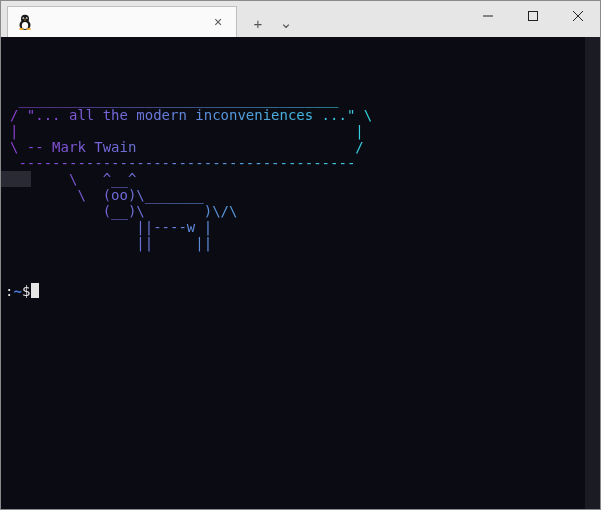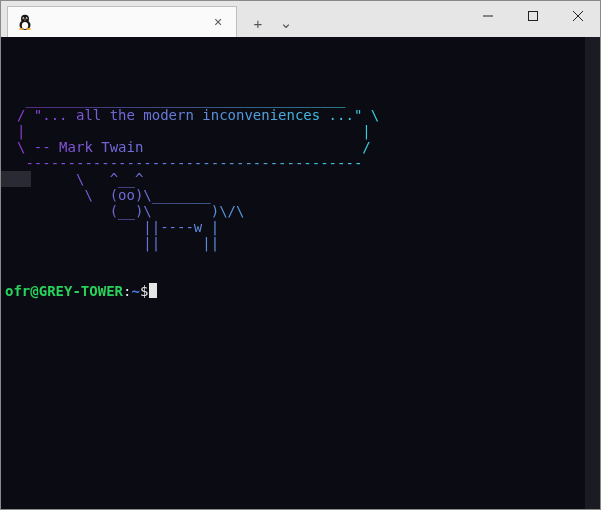--- a/index.html
+++ b/index.html
@@ -80,21 +80,21 @@
   .cursor {
     display: inline-block; width: 8px; height: 15px;
     background: #e6e6e6; margin-left: 1px;
     vertical-align: -2px;
   }
   .highlightcell {
     position: absolute; top: 134px; left: 0;
     width: 30px; height: 16px;
     background: #2a2a34;
   }
-  .art { position: relative; padding-left: 12px; }
+  .art { position: relative; padding-left: 5px; }
   .art .gchar { display: inline-block; width: 8.43px; }
 </style>
 </head>
 <body>
 
 <div class="window">
 
   <div class="titlebar">
     <div class="tab">
       <span class="tux">
@@ -134,18 +134,18 @@
             <line x1="10" y1="0" x2="0" y2="10"></line>
           </svg>
       </div>
     </div>
   </div>
 
   <div class="terminal">
     <div class="highlightcell"></div>
     <div class="art" id="art"><div class="line"><span class="gchar" style="color:rgb(138,63,209)">&nbsp;</span><span class="gchar" style="color:rgb(136,66,209)">_</span><span class="gchar" style="color:rgb(134,70,210)">_</span><span class="gchar" style="color:rgb(132,73,210)">_</span><span class="gchar" style="color:rgb(130,77,210)">_</span><span class="gchar" style="color:rgb(128,80,211)">_</span><span class="gchar" style="color:rgb(126,84,211)">_</span><span class="gchar" style="color:rgb(124,87,211)">_</span><span class="gchar" style="color:rgb(122,91,211)">_</span><span class="gchar" style="color:rgb(120,94,212)">_</span><span class="gchar" style="color:rgb(118,98,212)">_</span><span class="gchar" style="color:rgb(115,101,212)">_</span><span class="gchar" style="color:rgb(113,104,213)">_</span><span class="gchar" style="color:rgb(111,108,213)">_</span><span class="gchar" style="color:rgb(109,111,213)">_</span><span class="gchar" style="color:rgb(107,115,214)">_</span><span class="gchar" style="color:rgb(105,118,214)">_</span><span class="gchar" style="color:rgb(103,122,214)">_</span><span class="gchar" style="color:rgb(101,125,215)">_</span><span class="gchar" style="color:rgb(99,129,215)">_</span><span class="gchar" style="color:rgb(97,132,215)">_</span><span class="gchar" style="color:rgb(95,136,216)">_</span><span class="gchar" style="color:rgb(93,139,216)">_</span><span class="gchar" style="color:rgb(91,142,216)">_</span><span class="gchar" style="color:rgb(89,146,216)">_</span><span class="gchar" style="color:rgb(87,149,217)">_</span><span class="gchar" style="color:rgb(85,153,217)">_</span><span class="gchar" style="color:rgb(83,156,217)">_</span><span class="gchar" style="color:rgb(81,160,218)">_</span><span class="gchar" style="color:rgb(79,163,218)">_</span><span class="gchar" style="color:rgb(77,167,218)">_</span><span class="gchar" style="color:rgb(75,170,219)">_</span><span class="gchar" style="color:rgb(72,173,219)">_</span><span class="gchar" style="color:rgb(70,177,219)">_</span><span class="gchar" style="color:rgb(68,180,220)">_</span><span class="gchar" style="color:rgb(66,184,220)">_</span><span class="gchar" style="color:rgb(64,187,220)">_</span><span class="gchar" style="color:rgb(62,191,220)">_</span><span class="gchar" style="color:rgb(60,194,221)">_</span></div><div class="line"><span class="gchar" style="color:rgb(138,63,209)">/</span><span class="gchar" style="color:rgb(136,66,209)">&nbsp;</span><span class="gchar" style="color:rgb(134,70,210)">"</span><span class="gchar" style="color:rgb(132,73,210)">.</span><span class="gchar" style="color:rgb(130,77,210)">.</span><span class="gchar" style="color:rgb(128,80,211)">.</span><span class="gchar" style="color:rgb(126,84,211)">&nbsp;</span><span class="gchar" style="color:rgb(124,87,211)">a</span><span class="gchar" style="color:rgb(122,91,211)">l</span><span class="gchar" style="color:rgb(120,94,212)">l</span><span class="gchar" style="color:rgb(118,98,212)">&nbsp;</span><span class="gchar" style="color:rgb(115,101,212)">t</span><span class="gchar" style="color:rgb(113,104,213)">h</span><span class="gchar" style="color:rgb(111,108,213)">e</span><span class="gchar" style="color:rgb(109,111,213)">&nbsp;</span><span class="gchar" style="color:rgb(107,115,214)">m</span><span class="gchar" style="color:rgb(105,118,214)">o</span><span class="gchar" style="color:rgb(103,122,214)">d</span><span class="gchar" style="color:rgb(101,125,215)">e</span><span class="gchar" style="color:rgb(99,129,215)">r</span><span class="gchar" style="color:rgb(97,132,215)">n</span><span class="gchar" style="color:rgb(95,136,216)">&nbsp;</span><span class="gchar" style="color:rgb(93,139,216)">i</span><span class="gchar" style="color:rgb(91,142,216)">n</span><span class="gchar" style="color:rgb(89,146,216)">c</span><span class="gchar" style="color:rgb(87,149,217)">o</span><span class="gchar" style="color:rgb(85,153,217)">n</span><span class="gchar" style="color:rgb(83,156,217)">v</span><span class="gchar" style="color:rgb(81,160,218)">e</span><span class="gchar" style="color:rgb(79,163,218)">n</span><span class="gchar" style="color:rgb(77,167,218)">i</span><span class="gchar" style="color:rgb(75,170,219)">e</span><span class="gchar" style="color:rgb(72,173,219)">n</span><span class="gchar" style="color:rgb(70,177,219)">c</span><span class="gchar" style="color:rgb(68,180,220)">e</span><span class="gchar" style="color:rgb(66,184,220)">s</span><span class="gchar" style="color:rgb(64,187,220)">&nbsp;</span><span class="gchar" style="color:rgb(62,191,220)">.</span><span class="gchar" style="color:rgb(60,194,221)">.</span><span class="gchar" style="color:rgb(58,198,221)">.</span><span class="gchar" style="color:rgb(56,201,221)">"</span><span class="gchar" style="color:rgb(54,205,222)">&nbsp;</span><span class="gchar" style="color:rgb(52,208,222)">\</span></div><div class="line"><span class="gchar" style="color:rgb(138,63,209)">|</span><span class="gchar" style="color:rgb(136,66,209)">&nbsp;</span><span class="gchar" style="color:rgb(134,70,210)">&nbsp;</span><span class="gchar" style="color:rgb(132,73,210)">&nbsp;</span><span class="gchar" style="color:rgb(130,77,210)">&nbsp;</span><span class="gchar" style="color:rgb(128,80,211)">&nbsp;</span><span class="gchar" style="color:rgb(126,84,211)">&nbsp;</span><span class="gchar" style="color:rgb(124,87,211)">&nbsp;</span><span class="gchar" style="color:rgb(122,91,211)">&nbsp;</span><span class="gchar" style="color:rgb(120,94,212)">&nbsp;</span><span class="gchar" style="color:rgb(118,98,212)">&nbsp;</span><span class="gchar" style="color:rgb(115,101,212)">&nbsp;</span><span class="gchar" style="color:rgb(113,104,213)">&nbsp;</span><span class="gchar" style="color:rgb(111,108,213)">&nbsp;</span><span class="gchar" style="color:rgb(109,111,213)">&nbsp;</span><span class="gchar" style="color:rgb(107,115,214)">&nbsp;</span><span class="gchar" style="color:rgb(105,118,214)">&nbsp;</span><span class="gchar" style="color:rgb(103,122,214)">&nbsp;</span><span class="gchar" style="color:rgb(101,125,215)">&nbsp;</span><span class="gchar" style="color:rgb(99,129,215)">&nbsp;</span><span class="gchar" style="color:rgb(97,132,215)">&nbsp;</span><span class="gchar" style="color:rgb(95,136,216)">&nbsp;</span><span class="gchar" style="color:rgb(93,139,216)">&nbsp;</span><span class="gchar" style="color:rgb(91,142,216)">&nbsp;</span><span class="gchar" style="color:rgb(89,146,216)">&nbsp;</span><span class="gchar" style="color:rgb(87,149,217)">&nbsp;</span><span class="gchar" style="color:rgb(85,153,217)">&nbsp;</span><span class="gchar" style="color:rgb(83,156,217)">&nbsp;</span><span class="gchar" style="color:rgb(81,160,218)">&nbsp;</span><span class="gchar" style="color:rgb(79,163,218)">&nbsp;</span><span class="gchar" style="color:rgb(77,167,218)">&nbsp;</span><span class="gchar" style="color:rgb(75,170,219)">&nbsp;</span><span class="gchar" style="color:rgb(72,173,219)">&nbsp;</span><span class="gchar" style="color:rgb(70,177,219)">&nbsp;</span><span class="gchar" style="color:rgb(68,180,220)">&nbsp;</span><span class="gchar" style="color:rgb(66,184,220)">&nbsp;</span><span class="gchar" style="color:rgb(64,187,220)">&nbsp;</span><span class="gchar" style="color:rgb(62,191,220)">&nbsp;</span><span class="gchar" style="color:rgb(60,194,221)">&nbsp;</span><span class="gchar" style="color:rgb(58,198,221)">&nbsp;</span><span class="gchar" style="color:rgb(56,201,221)">&nbsp;</span><span class="gchar" style="color:rgb(54,205,222)">|</span></div><div class="line"><span class="gchar" style="color:rgb(138,63,209)">\</span><span class="gchar" style="color:rgb(136,66,209)">&nbsp;</span><span class="gchar" style="color:rgb(134,70,210)">-</span><span class="gchar" style="color:rgb(132,73,210)">-</span><span class="gchar" style="color:rgb(130,77,210)">&nbsp;</span><span class="gchar" style="color:rgb(128,80,211)">M</span><span class="gchar" style="color:rgb(126,84,211)">a</span><span class="gchar" style="color:rgb(124,87,211)">r</span><span class="gchar" style="color:rgb(122,91,211)">k</span><span class="gchar" style="color:rgb(120,94,212)">&nbsp;</span><span class="gchar" style="color:rgb(118,98,212)">T</span><span class="gchar" style="color:rgb(115,101,212)">w</span><span class="gchar" style="color:rgb(113,104,213)">a</span><span class="gchar" style="color:rgb(111,108,213)">i</span><span class="gchar" style="color:rgb(109,111,213)">n</span><span class="gchar" style="color:rgb(107,115,214)">&nbsp;</span><span class="gchar" style="color:rgb(105,118,214)">&nbsp;</span><span class="gchar" style="color:rgb(103,122,214)">&nbsp;</span><span class="gchar" style="color:rgb(101,125,215)">&nbsp;</span><span class="gchar" style="color:rgb(99,129,215)">&nbsp;</span><span class="gchar" style="color:rgb(97,132,215)">&nbsp;</span><span class="gchar" style="color:rgb(95,136,216)">&nbsp;</span><span class="gchar" style="color:rgb(93,139,216)">&nbsp;</span><span class="gchar" style="color:rgb(91,142,216)">&nbsp;</span><span class="gchar" style="color:rgb(89,146,216)">&nbsp;</span><span class="gchar" style="color:rgb(87,149,217)">&nbsp;</span><span class="gchar" style="color:rgb(85,153,217)">&nbsp;</span><span class="gchar" style="color:rgb(83,156,217)">&nbsp;</span><span class="gchar" style="color:rgb(81,160,218)">&nbsp;</span><span class="gchar" style="color:rgb(79,163,218)">&nbsp;</span><span class="gchar" style="color:rgb(77,167,218)">&nbsp;</span><span class="gchar" style="color:rgb(75,170,219)">&nbsp;</span><span class="gchar" style="color:rgb(72,173,219)">&nbsp;</span><span class="gchar" style="color:rgb(70,177,219)">&nbsp;</span><span class="gchar" style="color:rgb(68,180,220)">&nbsp;</span><span class="gchar" style="color:rgb(66,184,220)">&nbsp;</span><span class="gchar" style="color:rgb(64,187,220)">&nbsp;</span><span class="gchar" style="color:rgb(62,191,220)">&nbsp;</span><span class="gchar" style="color:rgb(60,194,221)">&nbsp;</span><span class="gchar" style="color:rgb(58,198,221)">&nbsp;</span><span class="gchar" style="color:rgb(56,201,221)">&nbsp;</span><span class="gchar" style="color:rgb(54,205,222)">/</span></div><div class="line"><span class="gchar" style="color:rgb(138,63,209)">&nbsp;</span><span class="gchar" style="color:rgb(136,66,209)">-</span><span class="gchar" style="color:rgb(134,70,210)">-</span><span class="gchar" style="color:rgb(132,73,210)">-</span><span class="gchar" style="color:rgb(130,77,210)">-</span><span class="gchar" style="color:rgb(128,80,211)">-</span><span class="gchar" style="color:rgb(126,84,211)">-</span><span class="gchar" style="color:rgb(124,87,211)">-</span><span class="gchar" style="color:rgb(122,91,211)">-</span><span class="gchar" style="color:rgb(120,94,212)">-</span><span class="gchar" style="color:rgb(118,98,212)">-</span><span class="gchar" style="color:rgb(115,101,212)">-</span><span class="gchar" style="color:rgb(113,104,213)">-</span><span class="gchar" style="color:rgb(111,108,213)">-</span><span class="gchar" style="color:rgb(109,111,213)">-</span><span class="gchar" style="color:rgb(107,115,214)">-</span><span class="gchar" style="color:rgb(105,118,214)">-</span><span class="gchar" style="color:rgb(103,122,214)">-</span><span class="gchar" style="color:rgb(101,125,215)">-</span><span class="gchar" style="color:rgb(99,129,215)">-</span><span class="gchar" style="color:rgb(97,132,215)">-</span><span class="gchar" style="color:rgb(95,136,216)">-</span><span class="gchar" style="color:rgb(93,139,216)">-</span><span class="gchar" style="color:rgb(91,142,216)">-</span><span class="gchar" style="color:rgb(89,146,216)">-</span><span class="gchar" style="color:rgb(87,149,217)">-</span><span class="gchar" style="color:rgb(85,153,217)">-</span><span class="gchar" style="color:rgb(83,156,217)">-</span><span class="gchar" style="color:rgb(81,160,218)">-</span><span class="gchar" style="color:rgb(79,163,218)">-</span><span class="gchar" style="color:rgb(77,167,218)">-</span><span class="gchar" style="color:rgb(75,170,219)">-</span><span class="gchar" style="color:rgb(72,173,219)">-</span><span class="gchar" style="color:rgb(70,177,219)">-</span><span class="gchar" style="color:rgb(68,180,220)">-</span><span class="gchar" style="color:rgb(66,184,220)">-</span><span class="gchar" style="color:rgb(64,187,220)">-</span><span class="gchar" style="color:rgb(62,191,220)">-</span><span class="gchar" style="color:rgb(60,194,221)">-</span><span class="gchar" style="color:rgb(58,198,221)">-</span><span class="gchar" style="color:rgb(56,201,221)">-</span></div><div class="line"><span class="gchar" style="color:rgb(138,63,209)">&nbsp;</span><span class="gchar" style="color:rgb(136,66,209)">&nbsp;</span><span class="gchar" style="color:rgb(134,70,210)">&nbsp;</span><span class="gchar" style="color:rgb(132,73,210)">&nbsp;</span><span class="gchar" style="color:rgb(130,77,210)">&nbsp;</span><span class="gchar" style="color:rgb(128,80,211)">&nbsp;</span><span class="gchar" style="color:rgb(126,84,211)">&nbsp;</span><span class="gchar" style="color:rgb(124,87,211)">\</span><span class="gchar" style="color:rgb(122,91,211)">&nbsp;</span><span class="gchar" style="color:rgb(120,94,212)">&nbsp;</span><span class="gchar" style="color:rgb(118,98,212)">&nbsp;</span><span class="gchar" style="color:rgb(115,101,212)">^</span><span class="gchar" style="color:rgb(113,104,213)">_</span><span class="gchar" style="color:rgb(111,108,213)">_</span><span class="gchar" style="color:rgb(109,111,213)">^</span></div><div class="line"><span class="gchar" style="color:rgb(138,63,209)">&nbsp;</span><span class="gchar" style="color:rgb(136,66,209)">&nbsp;</span><span class="gchar" style="color:rgb(134,70,210)">&nbsp;</span><span class="gchar" style="color:rgb(132,73,210)">&nbsp;</span><span class="gchar" style="color:rgb(130,77,210)">&nbsp;</span><span class="gchar" style="color:rgb(128,80,211)">&nbsp;</span><span class="gchar" style="color:rgb(126,84,211)">&nbsp;</span><span class="gchar" style="color:rgb(124,87,211)">&nbsp;</span><span class="gchar" style="color:rgb(122,91,211)">\</span><span class="gchar" style="color:rgb(120,94,212)">&nbsp;</span><span class="gchar" style="color:rgb(118,98,212)">&nbsp;</span><span class="gchar" style="color:rgb(115,101,212)">(</span><span class="gchar" style="color:rgb(113,104,213)">o</span><span class="gchar" style="color:rgb(111,108,213)">o</span><span class="gchar" style="color:rgb(109,111,213)">)</span><span class="gchar" style="color:rgb(107,115,214)">\</span><span class="gchar" style="color:rgb(105,118,214)">_</span><span class="gchar" style="color:rgb(103,122,214)">_</span><span class="gchar" style="color:rgb(101,125,215)">_</span><span class="gchar" style="color:rgb(99,129,215)">_</span><span class="gchar" style="color:rgb(97,132,215)">_</span><span class="gchar" style="color:rgb(95,136,216)">_</span><span class="gchar" style="color:rgb(93,139,216)">_</span></div><div class="line"><span class="gchar" style="color:rgb(138,63,209)">&nbsp;</span><span class="gchar" style="color:rgb(136,66,209)">&nbsp;</span><span class="gchar" style="color:rgb(134,70,210)">&nbsp;</span><span class="gchar" style="color:rgb(132,73,210)">&nbsp;</span><span class="gchar" style="color:rgb(130,77,210)">&nbsp;</span><span class="gchar" style="color:rgb(128,80,211)">&nbsp;</span><span class="gchar" style="color:rgb(126,84,211)">&nbsp;</span><span class="gchar" style="color:rgb(124,87,211)">&nbsp;</span><span class="gchar" style="color:rgb(122,91,211)">&nbsp;</span><span class="gchar" style="color:rgb(120,94,212)">&nbsp;</span><span class="gchar" style="color:rgb(118,98,212)">&nbsp;</span><span class="gchar" style="color:rgb(115,101,212)">(</span><span class="gchar" style="color:rgb(113,104,213)">_</span><span class="gchar" style="color:rgb(111,108,213)">_</span><span class="gchar" style="color:rgb(109,111,213)">)</span><span class="gchar" style="color:rgb(107,115,214)">\</span><span class="gchar" style="color:rgb(105,118,214)">&nbsp;</span><span class="gchar" style="color:rgb(103,122,214)">&nbsp;</span><span class="gchar" style="color:rgb(101,125,215)">&nbsp;</span><span class="gchar" style="color:rgb(99,129,215)">&nbsp;</span><span class="gchar" style="color:rgb(97,132,215)">&nbsp;</span><span class="gchar" style="color:rgb(95,136,216)">&nbsp;</span><span class="gchar" style="color:rgb(93,139,216)">&nbsp;</span><span class="gchar" style="color:rgb(91,142,216)">)</span><span class="gchar" style="color:rgb(89,146,216)">\</span><span class="gchar" style="color:rgb(87,149,217)">/</span><span class="gchar" style="color:rgb(85,153,217)">\</span></div><div class="line"><span class="gchar" style="color:rgb(138,63,209)">&nbsp;</span><span class="gchar" style="color:rgb(136,66,209)">&nbsp;</span><span class="gchar" style="color:rgb(134,70,210)">&nbsp;</span><span class="gchar" style="color:rgb(132,73,210)">&nbsp;</span><span class="gchar" style="color:rgb(130,77,210)">&nbsp;</span><span class="gchar" style="color:rgb(128,80,211)">&nbsp;</span><span class="gchar" style="color:rgb(126,84,211)">&nbsp;</span><span class="gchar" style="color:rgb(124,87,211)">&nbsp;</span><span class="gchar" style="color:rgb(122,91,211)">&nbsp;</span><span class="gchar" style="color:rgb(120,94,212)">&nbsp;</span><span class="gchar" style="color:rgb(118,98,212)">&nbsp;</span><span class="gchar" style="color:rgb(115,101,212)">&nbsp;</span><span class="gchar" style="color:rgb(113,104,213)">&nbsp;</span><span class="gchar" style="color:rgb(111,108,213)">&nbsp;</span><span class="gchar" style="color:rgb(109,111,213)">&nbsp;</span><span class="gchar" style="color:rgb(107,115,214)">|</span><span class="gchar" style="color:rgb(105,118,214)">|</span><span class="gchar" style="color:rgb(103,122,214)">-</span><span class="gchar" style="color:rgb(101,125,215)">-</span><span class="gchar" style="color:rgb(99,129,215)">-</span><span class="gchar" style="color:rgb(97,132,215)">-</span><span class="gchar" style="color:rgb(95,136,216)">w</span><span class="gchar" style="color:rgb(93,139,216)">&nbsp;</span><span class="gchar" style="color:rgb(91,142,216)">|</span></div><div class="line"><span class="gchar" style="color:rgb(138,63,209)">&nbsp;</span><span class="gchar" style="color:rgb(136,66,209)">&nbsp;</span><span class="gchar" style="color:rgb(134,70,210)">&nbsp;</span><span class="gchar" style="color:rgb(132,73,210)">&nbsp;</span><span class="gchar" style="color:rgb(130,77,210)">&nbsp;</span><span class="gchar" style="color:rgb(128,80,211)">&nbsp;</span><span class="gchar" style="color:rgb(126,84,211)">&nbsp;</span><span class="gchar" style="color:rgb(124,87,211)">&nbsp;</span><span class="gchar" style="color:rgb(122,91,211)">&nbsp;</span><span class="gchar" style="color:rgb(120,94,212)">&nbsp;</span><span class="gchar" style="color:rgb(118,98,212)">&nbsp;</span><span class="gchar" style="color:rgb(115,101,212)">&nbsp;</span><span class="gchar" style="color:rgb(113,104,213)">&nbsp;</span><span class="gchar" style="color:rgb(111,108,213)">&nbsp;</span><span class="gchar" style="color:rgb(109,111,213)">&nbsp;</span><span class="gchar" style="color:rgb(107,115,214)">|</span><span class="gchar" style="color:rgb(105,118,214)">|</span><span class="gchar" style="color:rgb(103,122,214)">&nbsp;</span><span class="gchar" style="color:rgb(101,125,215)">&nbsp;</span><span class="gchar" style="color:rgb(99,129,215)">&nbsp;</span><span class="gchar" style="color:rgb(97,132,215)">&nbsp;</span><span class="gchar" style="color:rgb(95,136,216)">&nbsp;</span><span class="gchar" style="color:rgb(93,139,216)">|</span><span class="gchar" style="color:rgb(91,142,216)">|</span></div></div>
     <div class="prompt">
-      <span class="user">ofr@GREY-TOWER</span><span class="colon">:</span><span class="path">~</span><span class="dollar">$</span><span class="cursor"></span>
+      <span class="colon">:</span><span class="path">~</span><span class="dollar">$</span><span class="cursor"></span>
     </div>
     <div class="scrollbar"></div>
   </div>
 
 </div>
 
 </body></html>

